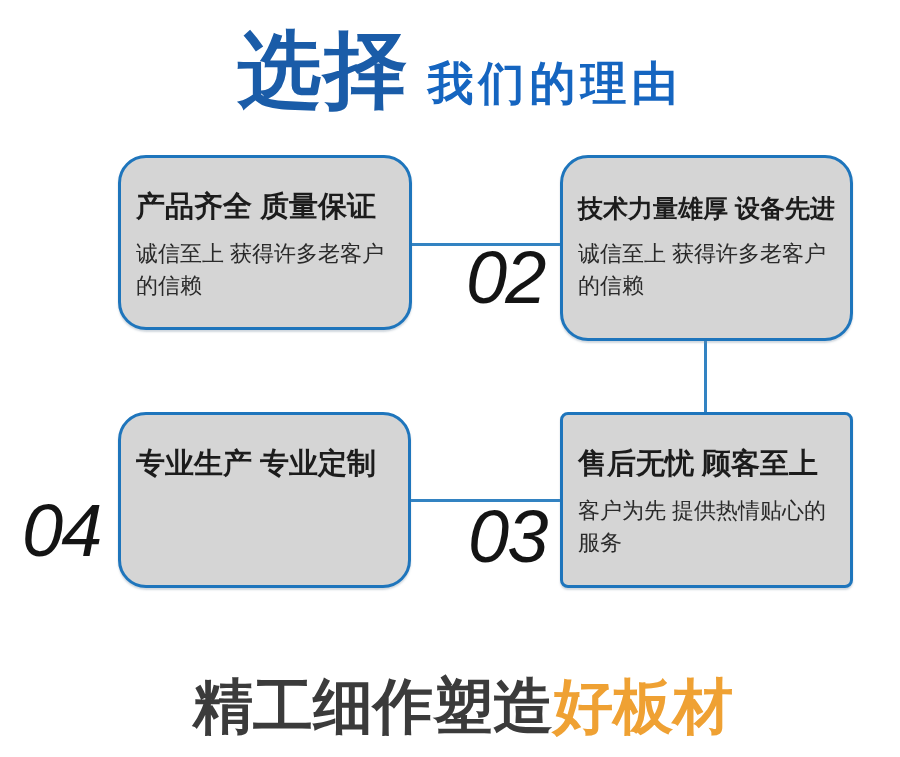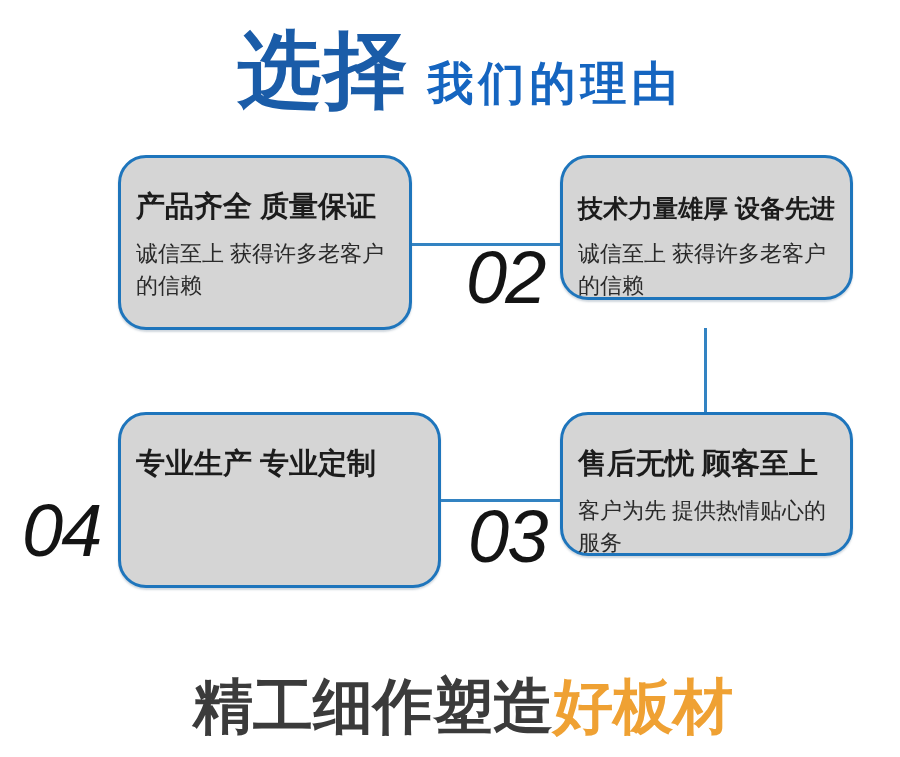--- a/index.html
+++ b/index.html
@@ -56,23 +56,23 @@
   .card {
     position: absolute;
     box-sizing: border-box;
     background: var(--card_fill, #D5D5D5);
     border: 3px solid var(--card_border, #1E75BC);
     border-radius: 28px;
     padding: 32px 0 0 15px;
     box-shadow: 0 2px 2px rgba(120,140,160,0.35);
   }
   .card-01 { left: 118px; top: 155px; width: 294px; height: 175px; }
-  .card-02 { left: 560px; top: 155px; width: 293px; height: 145px; }
-  .card-04 { left: 118px; top: 412px; width: 323px; height: 176px; }
-  .card-03 { left: 560px; top: 412px; width: 293px; height: 144px; }
+  .card-02 { left: 560px; top: 155px; width: 293px; height: 186px; }
+  .card-04 { left: 118px; top: 412px; width: 293px; height: 176px; }
+  .card-03 { left: 560px; top: 412px; width: 293px; height: 176px; border-radius: 8px; }
   .card-title {
     font-size: 29px;
     font-weight: bold;
     color: #1c1c1c;
     white-space: nowrap;
     line-height: 1.15;
     margin: 0 0 15px 0;
   }
   .card-title--long { font-size: 25px; margin-top: 4px; }
   .card-desc {

